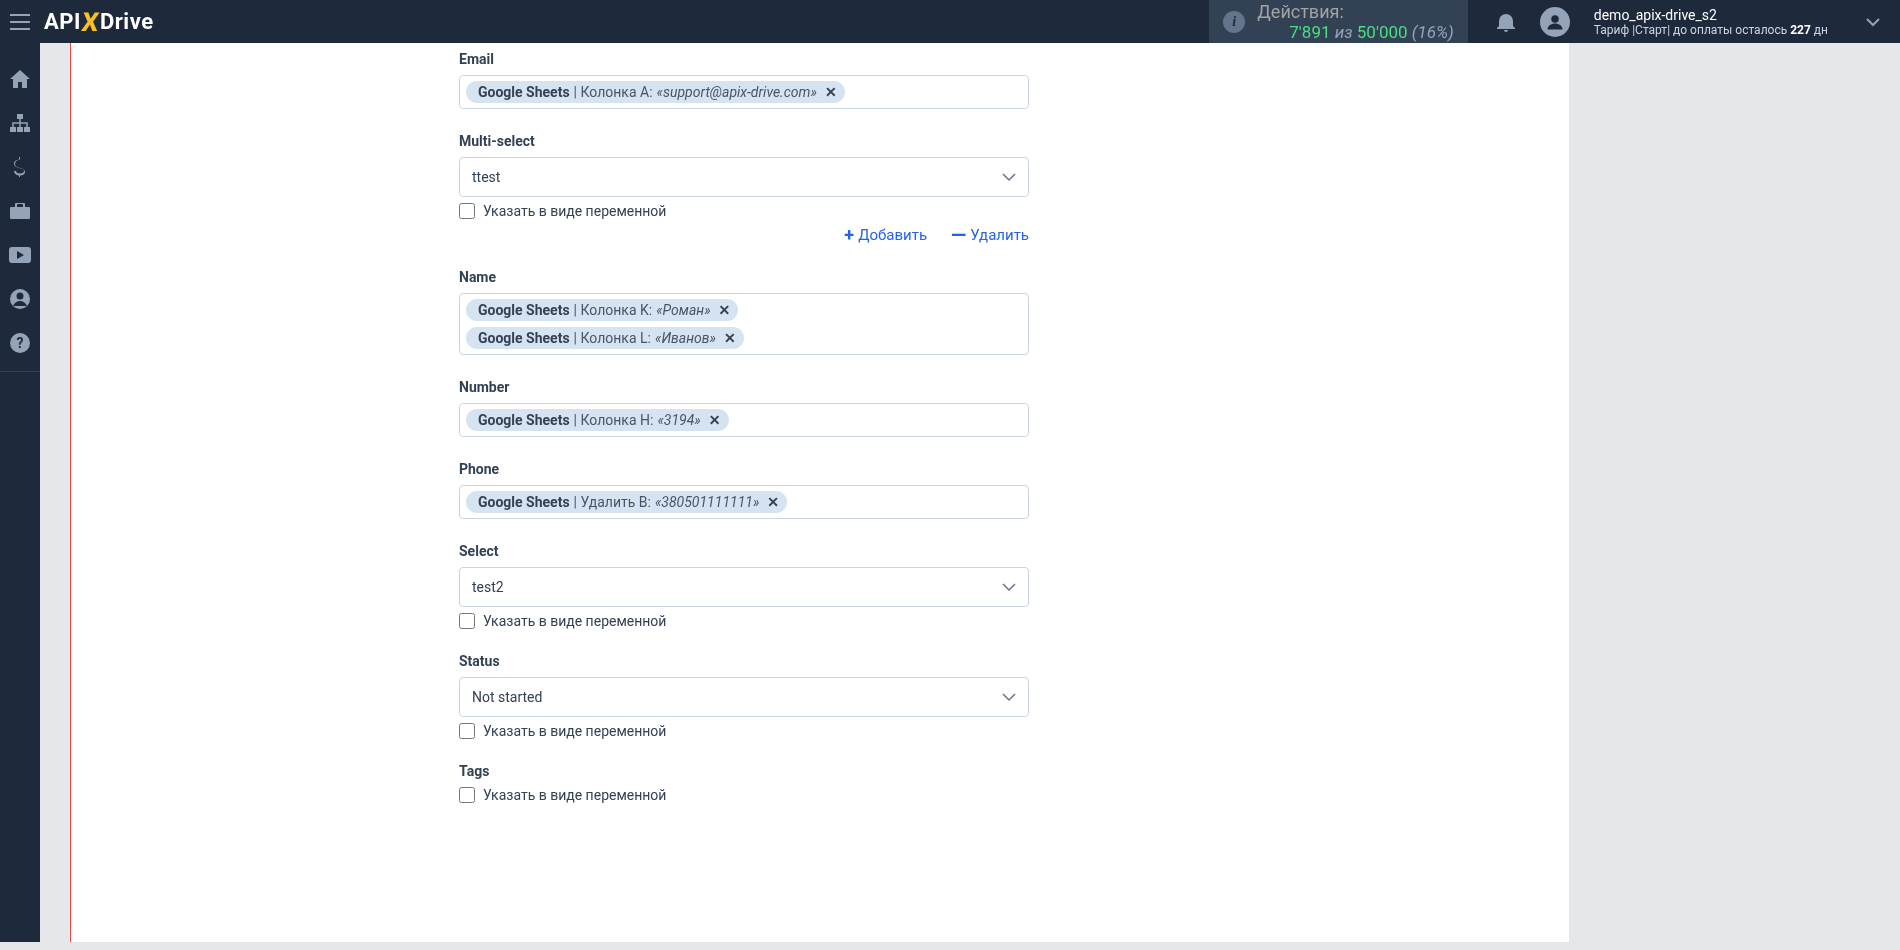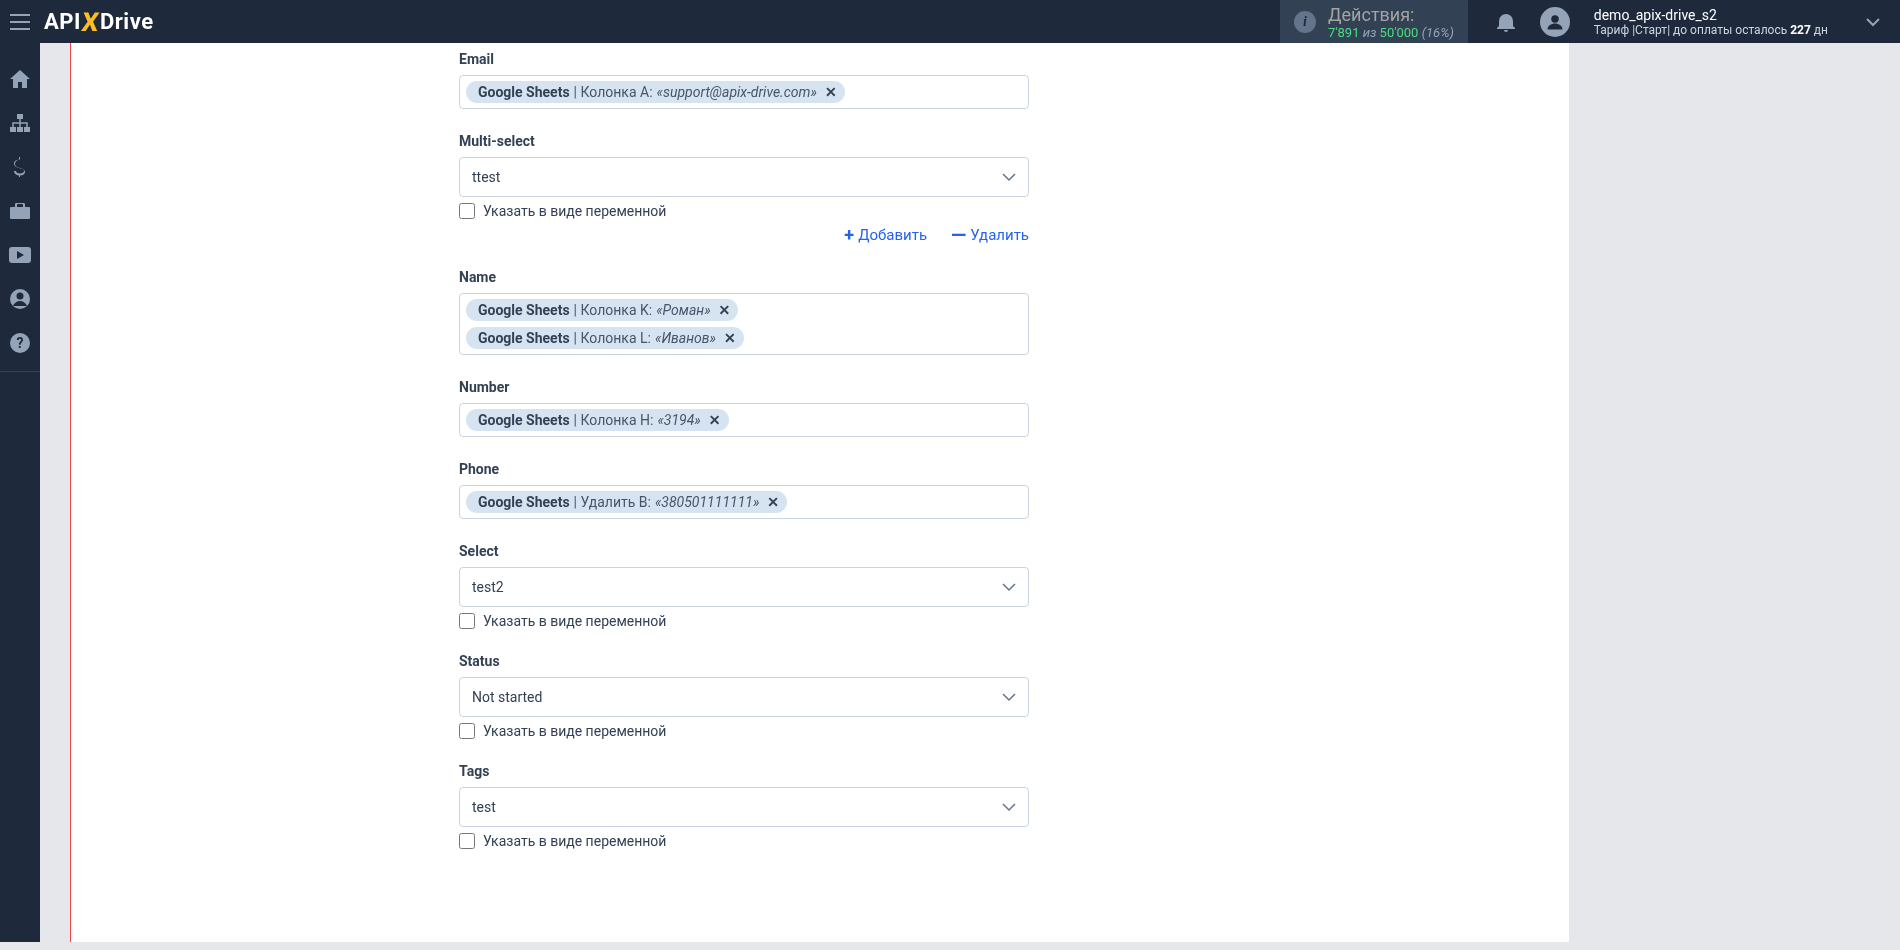--- a/index.html
+++ b/index.html
@@ -46,21 +46,21 @@
       align-items: center;
       gap: 12px;
       margin-right: 20px;
     }
     .actions-box .info-circle {
       width: 22px; height: 22px; border-radius: 50%;
       background: #64748b; display:flex; align-items:center; justify-content:center;
       color:#1e293b; font-family: Georgia, serif; font-style: italic; font-weight:bold;
     }
     .actions-box .col .row1 { font-size: 18px; color: #a3a3a3; }
-    .actions-box .col .row2 { font-size: 13px; }
+    .actions-box .col .row2 { font-size: 17px; margin-left: 32px; }
     .row2 .green { color: #4ade80; }
     .row2 .sep { color: #94a3b8; font-style: italic; }
     .row2 .limit { color: #4ade80; }
     .row2 .pct { color: #94a3b8; font-style: italic; }
     .bell {
       width: 36px; display:flex; align-items:center; justify-content:center;
       color: #94a3b8; cursor:pointer; margin-right: 8px;
     }
     .userbox {
       display: flex; align-items: center; gap: 24px; cursor: pointer;
@@ -384,28 +384,20 @@
               </span>
           </div>
           <div class="checkbox-row">
             <input type="checkbox" style="">
             <span>Указать в виде переменной</span>
           </div>
         </div>
 
         <div class="field">
           <label class="field-label">Tags</label>
-          <div class="select">
-            <span>test</span>
-            <span class="caret">
-                <svg width="14" height="10" viewBox="0 0 14 10">
-                  <path d="M1 2l6 6 6-6" stroke="currentColor" stroke-width="1.5" fill="none"></path>
-                </svg>
-              </span>
-          </div>
           <div class="checkbox-row">
             <input type="checkbox" style="">
             <span>Указать в виде переменной</span>
           </div>
         </div>
 
       </div>
     </div>
   </div>
 </div>

